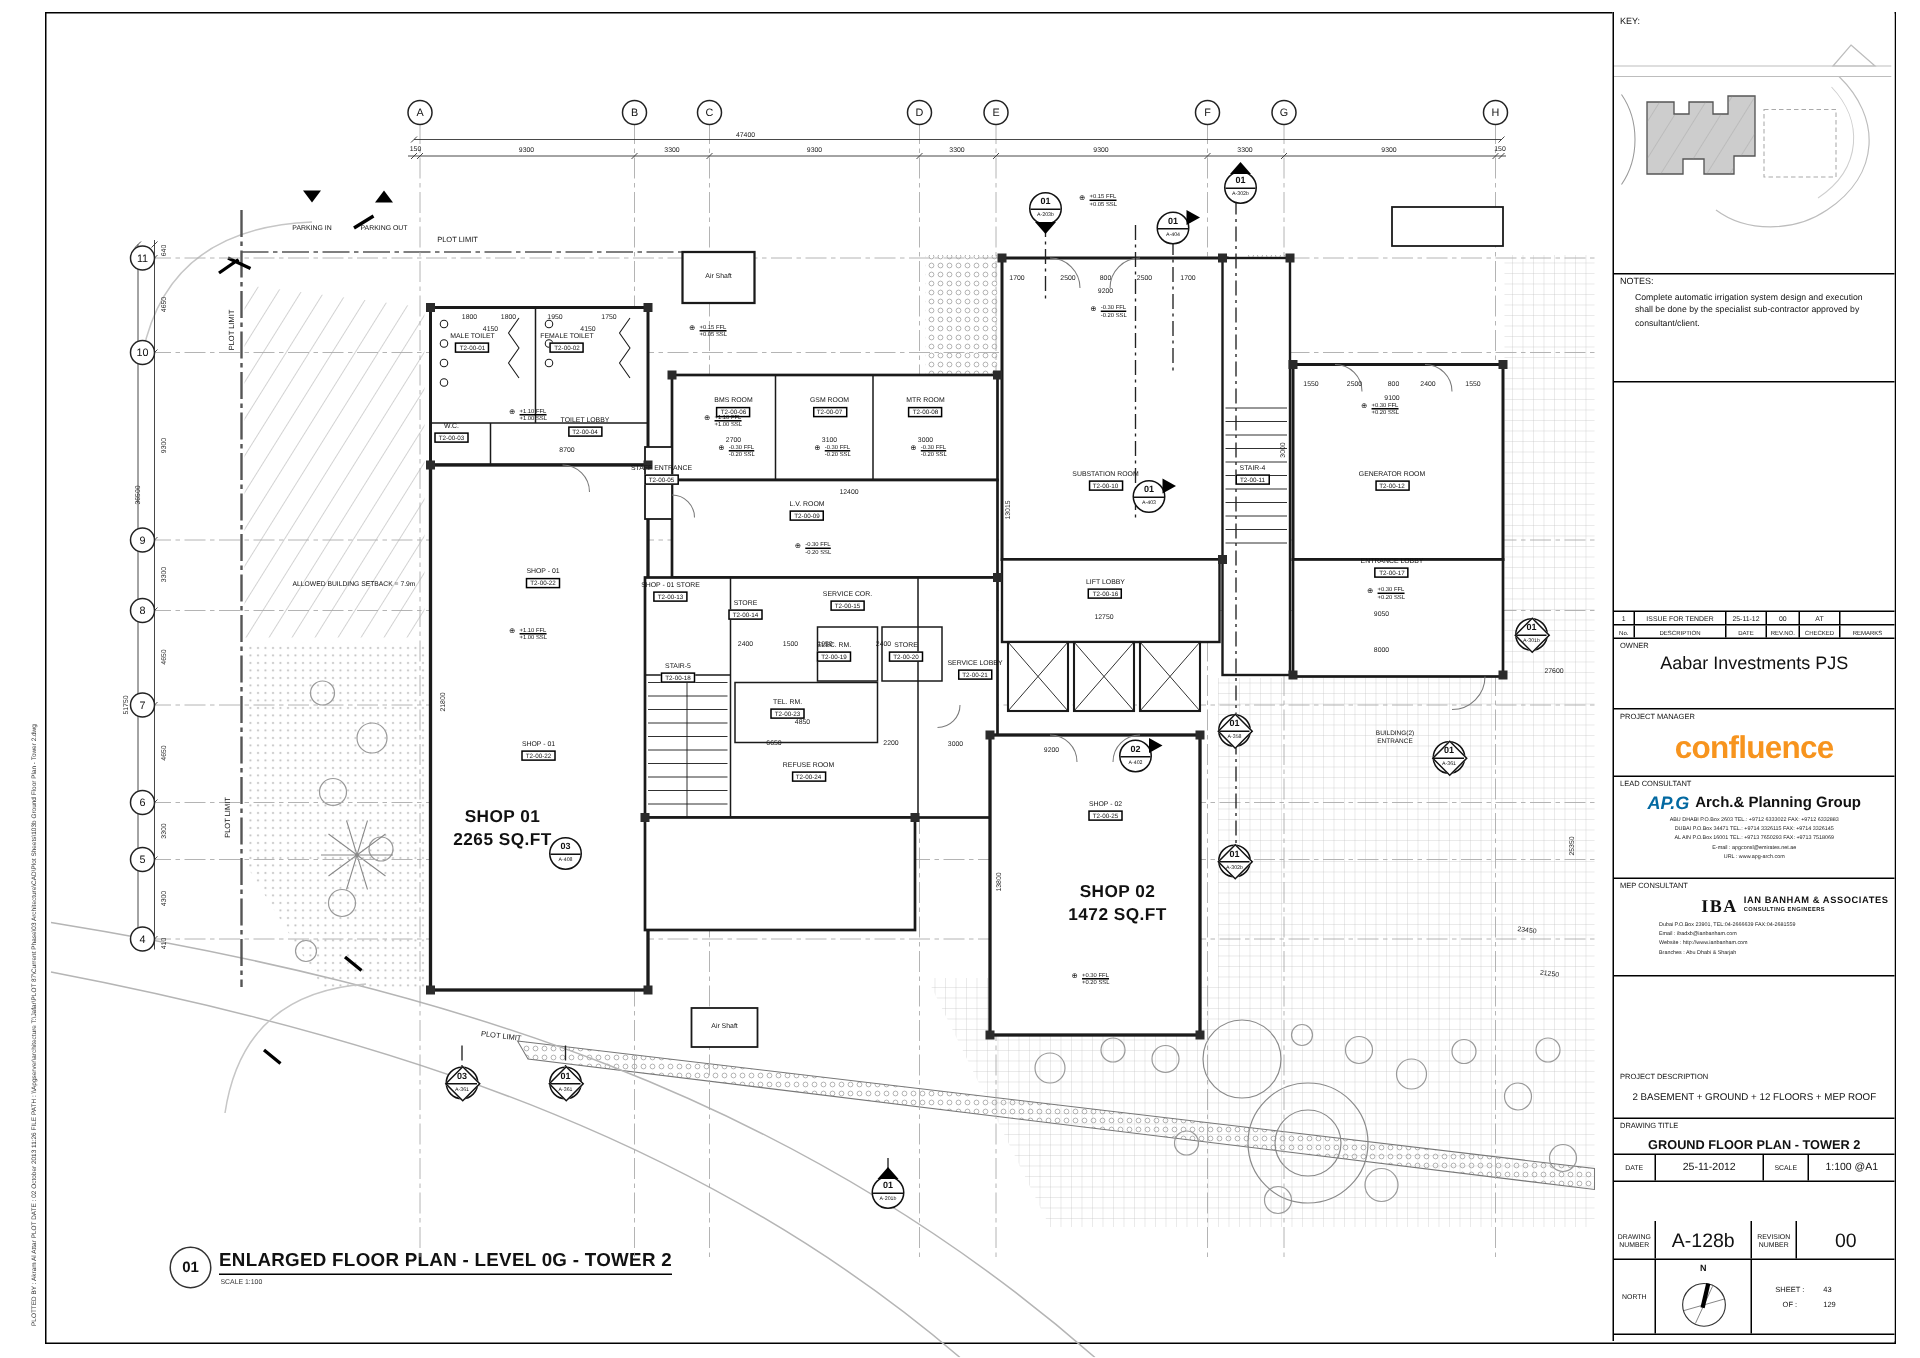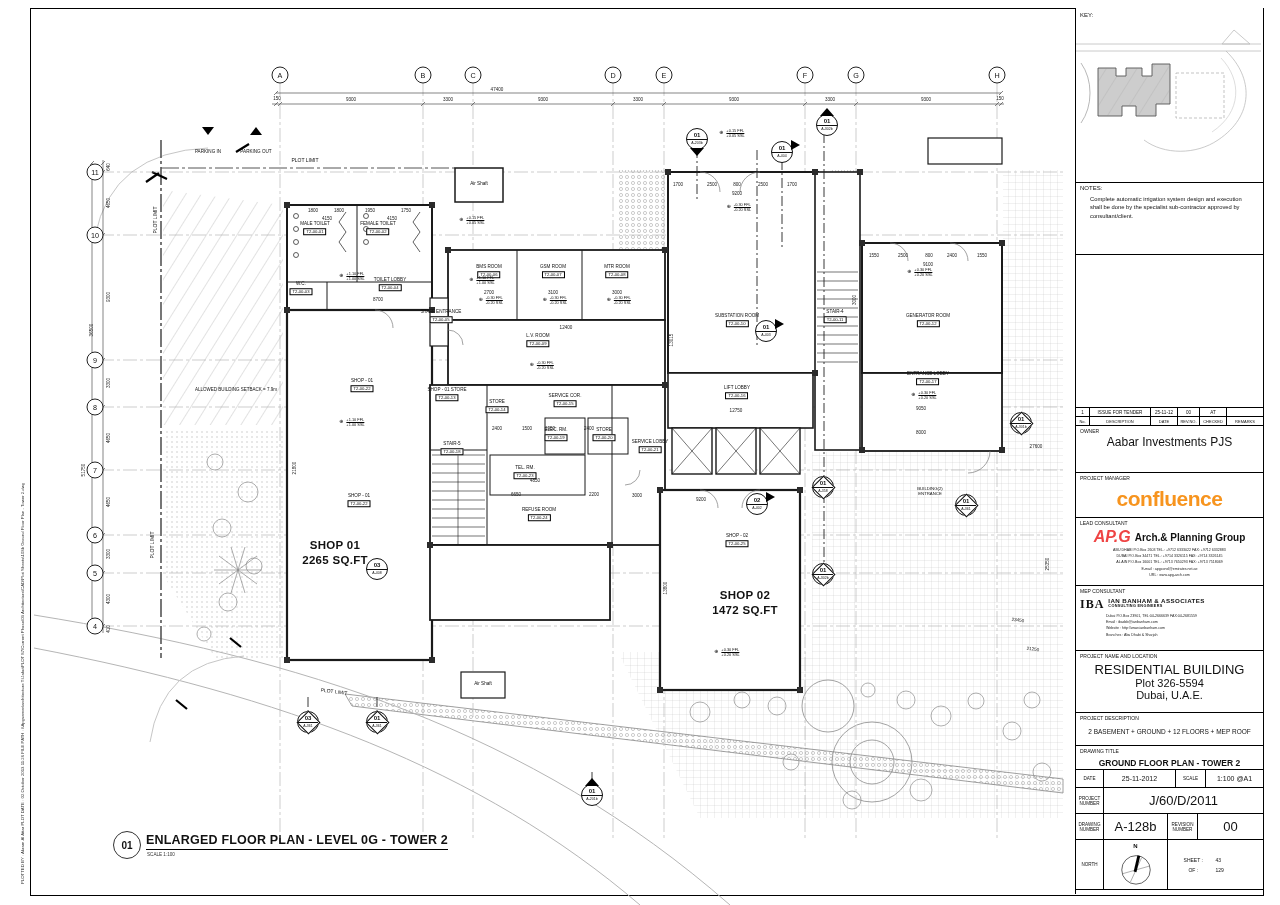--- a/index.html
+++ b/index.html
@@ -47,25 +47,25 @@
   .slab{font-size:5px;color:#111;}
   .notesbody{font-size:5.8px;line-height:1.45;margin:4px 6px 0 10px;white-space:normal;}
   .revrow{display:flex;border-top:.8px solid #000;font-size:4.6px;text-align:center;align-items:stretch;}
   .revrow>div{border-right:.8px solid #000;padding:1.5px 0;}
   .revrow>div:last-child{border-right:none;}
   .c1{width:13px}.c2{width:60px}.c3{width:26px}.c4{width:21px}.c5{width:26px}.c6{flex:1}
   .aabar{color:#e31f26;font-weight:bold;font-style:italic;font-size:23px;text-align:center;letter-spacing:-1px;}
   .aabarname{font-size:12px;text-align:center;margin-top:1px;}
   .confl{color:#f7941e;font-weight:bold;font-size:21px;text-align:center;letter-spacing:-.5px;margin-top:6px;}
   .apgrow{display:flex;align-items:center;justify-content:center;gap:4px;margin-top:2px;}
-  .apg{color:#ef4444;font-weight:bold;font-style:italic;font-size:16px;}
+  .apg{color:#0369a1;font-weight:bold;font-style:italic;font-size:12px;}
   .apgname{font-weight:bold;font-size:10px;}
   .tiny{font-size:3.6px;text-align:center;line-height:1.35;color:#222;margin-top:1.5px;}
   .tinyl{font-size:3.6px;text-align:left;line-height:1.35;color:#222;margin:1.5px 0 0 26px;}
-  .ibarow{display:flex;align-items:flex-start;justify-content:flex-start;gap:4px;margin-top:3px;}
+  .ibarow{display:flex;align-items:flex-start;justify-content:flex-end;gap:4px;margin-top:3px;}
   .iba{font-size:12px;font-weight:bold;letter-spacing:1px;font-family:"Liberation Serif",serif;}
   .ibaname{font-size:6.2px;font-weight:bold;letter-spacing:.4px;}
   .ibasub{font-size:3.8px;font-weight:bold;letter-spacing:.3px;}
   .projname{font-size:13px;text-align:center;margin-top:3px;}
   .projline{font-size:11px;text-align:center;}
   .desc{font-size:6.5px;text-align:center;margin-top:7px;}
   .dtitle{font-size:8.5px;text-align:center;font-weight:bold;margin-top:4px;}
   .cellrow{position:absolute;left:0;width:100%;display:flex;box-sizing:border-box;border-bottom:1px solid #000;}
   .cell{border-right:1px solid #000;box-sizing:border-box;padding:2px 3px;display:flex;align-items:center;justify-content:center;text-align:center;}
   .cell:last-child{border-right:none;}
@@ -559,43 +559,33 @@
         <span>
           <div class="ibaname">IAN BANHAM &amp; ASSOCIATES</div>
           <div class="ibasub">CONSULTING ENGINEERS</div>
         </span>
       </div>
       <div class="tinyl">Dubai  P.O.Box 23901,  TEL:04-2666639  FAX:04-2681559</div>
       <div class="tinyl">Email : ibadxb@ianbanham.com</div>
       <div class="tinyl">Website : http://www.ianbanham.com</div>
       <div class="tinyl">Branches : Abu Dhabi  &amp;  Sharjah</div>
     </div>
-    <div class="sec" style="top:643px;height:62px">
-      <div class="slab">PROJECT NAME AND LOCATION</div>
-      <div class="projname">RESIDENTIAL BUILDING</div>
-      <div class="projline">Plot 326-5594</div>
-      <div class="projline">Dubai, U.A.E.</div>
-    </div>
     <div class="sec" style="top:705px;height:33px">
       <div class="slab">PROJECT DESCRIPTION</div>
       <div class="desc">2 BASEMENT + GROUND + 12 FLOORS + MEP ROOF</div>
     </div>
     <div class="sec" style="top:738px;height:24px">
       <div class="slab">DRAWING TITLE</div>
       <div class="dtitle">GROUND FLOOR PLAN - TOWER 2</div>
     </div>
     <div class="cellrow" style="top:762px;height:18px">
       <div class="cell cl" style="width:28px">DATE</div>
       <div class="cell medv" style="width:72px">25-11-2012</div>
       <div class="cell cl" style="width:30px">SCALE</div>
       <div class="cell medv" style="flex:1">1:100 @A1</div>
-    </div>
-    <div class="cellrow" style="top:780px;height:26px">
-      <div class="cell cl" style="width:28px;white-space:normal">PROJECT NUMBER</div>
-      <div class="cell bigv" style="flex:1">J/60/D/2011</div>
     </div>
     <div class="cellrow" style="top:806px;height:26px">
       <div class="cell cl" style="width:28px;white-space:normal">DRAWING NUMBER</div>
       <div class="cell bigv" style="width:64px">A-128b</div>
       <div class="cell cl" style="width:30px;white-space:normal">REVISION NUMBER</div>
       <div class="cell bigv" style="flex:1">00</div>
     </div>
     <div class="cellrow" style="top:832px;height:50px">
       <div class="cell cl" style="width:28px">NORTH</div>
       <div class="cell" style="width:64px;flex-direction:column">

